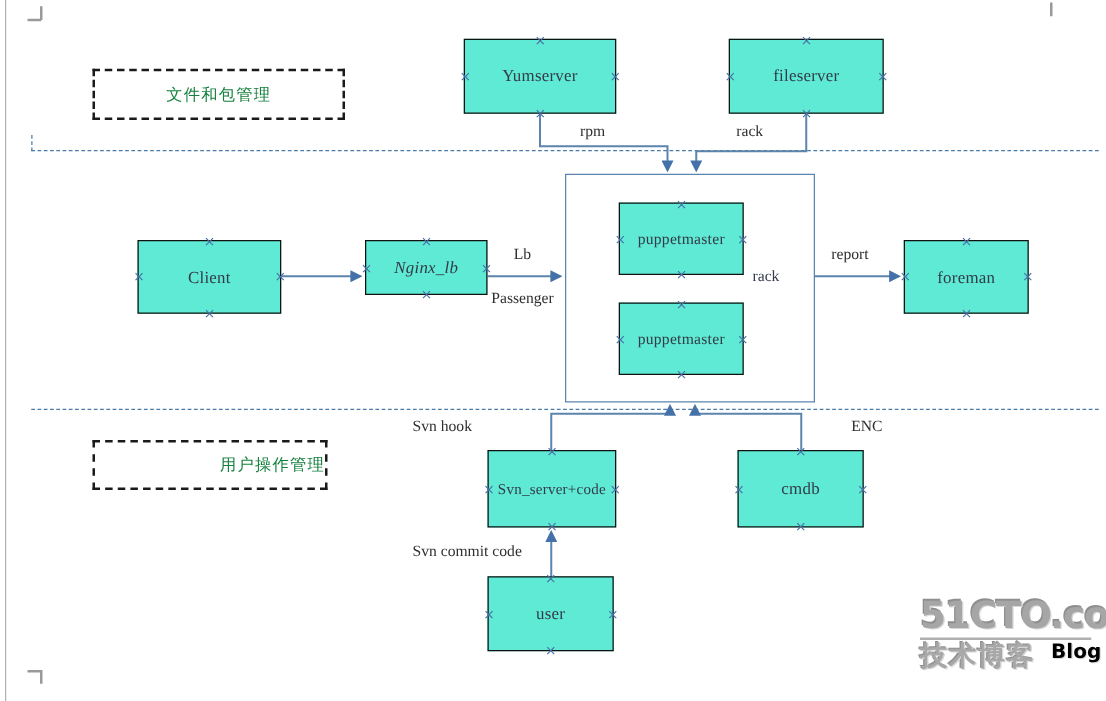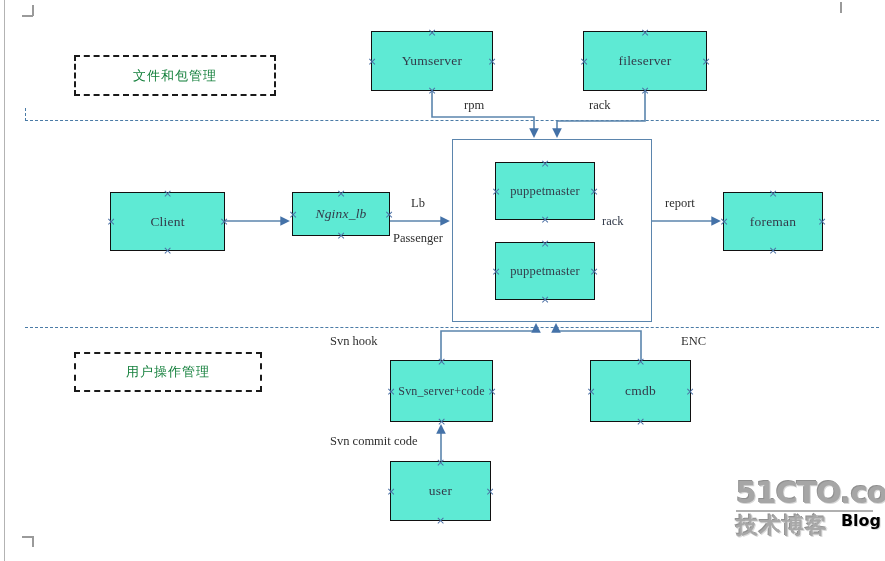--- a/index.html
+++ b/index.html
@@ -219,21 +219,21 @@
       <path d="M 441 461 L 441 426" marker-end="url(#arrow)"></path>
     </g>
   </svg>
 
   <div class="rack" style="left:452px; top:139px; width:200px; height:183px;"></div>
   <div class="rack-label" style="left:602px; top:214px;">rack</div>
 
   <div class="group-box" style="left:74px; top:55px; width:202px; height:41px;">
     <span class="label">文件和包管理</span>
   </div>
-  <div class="group-box" style="left:74px; top:352px; width:188px; height:40px;">
+  <div class="group-box" style="left:74px; top:352px; width:188px; height:40px;justify-content:flex-end;">
     <span class="label">用户操作管理</span>
   </div>
 
   <div class="node" style="left:371px; top:31px; width:122px; height:60px;">
     <span class="label">Yumserver</span>
     <i class="handle" style="left:50%; top:0;"></i>
     <i class="handle" style="left:50%; top:100%;"></i>
     <i class="handle" style="left:0; top:50%;"></i>
     <i class="handle" style="left:100%; top:50%;"></i>
   </div>

